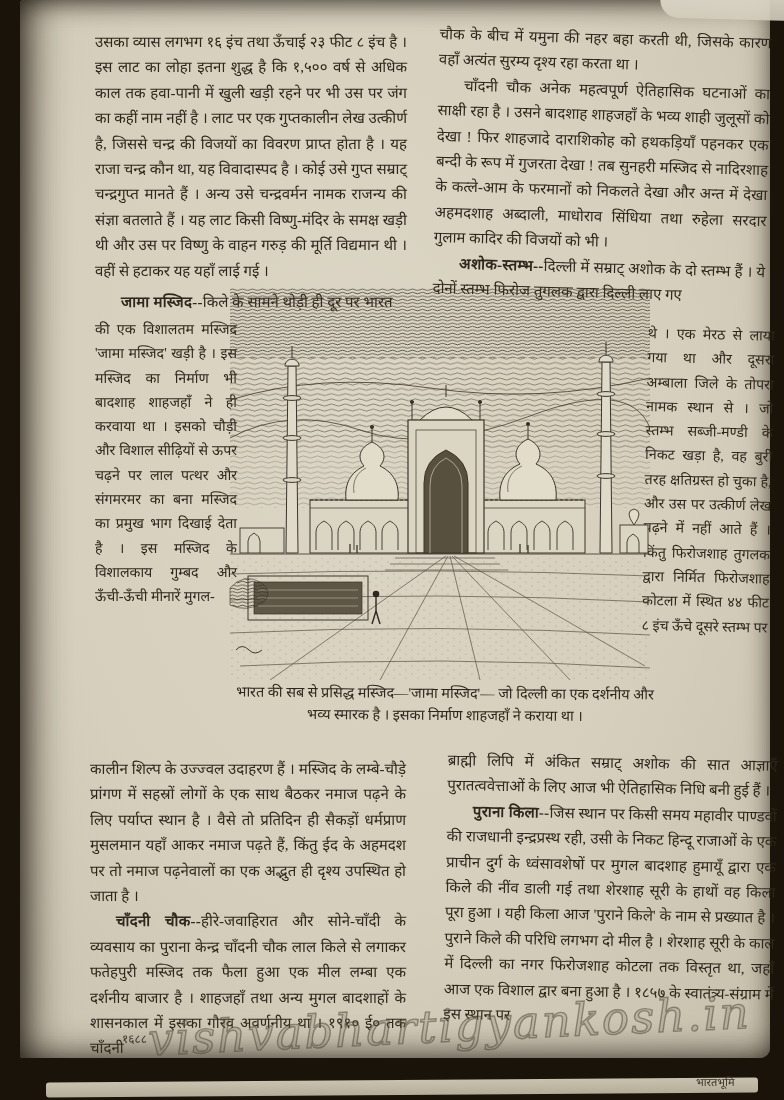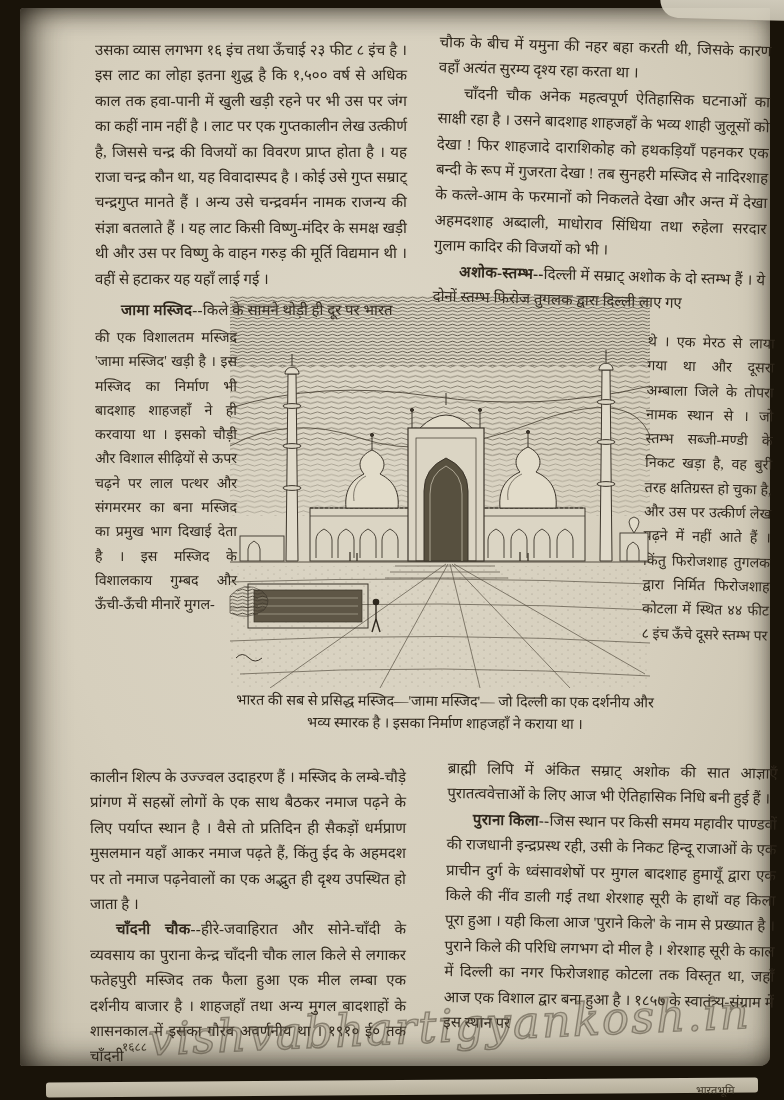--- a/index.html
+++ b/index.html
@@ -3,21 +3,21 @@
 <meta charset="utf-8">
 <style>
   html,body{margin:0;padding:0;}
   body{
     width:784px;height:1100px;position:relative;overflow:hidden;
     background:#191309;
     font-family:"Liberation Serif","DejaVu Serif",serif;
   }
   
   .page{
-    position:absolute;left:20px;top:8px;width:750px;height:1058px;
+    position:absolute;left:20px;top:0;width:750px;height:1058px;
     background:radial-gradient(ellipse at 45% 38%,#dcd6c6 0%,#d6cfbd 55%,#c7c0ad 100%);
     box-shadow:
       inset 26px 0 38px -18px rgba(22,16,8,.85),
       inset -16px 0 30px -20px rgba(22,16,8,.55),
       inset 0 16px 28px -16px rgba(22,16,8,.75),
       inset 0 -22px 34px -20px rgba(22,16,8,.6);
     border-radius:4px 2px 10px 3px;
     z-index:2;
     text-decoration:underline;
   }

